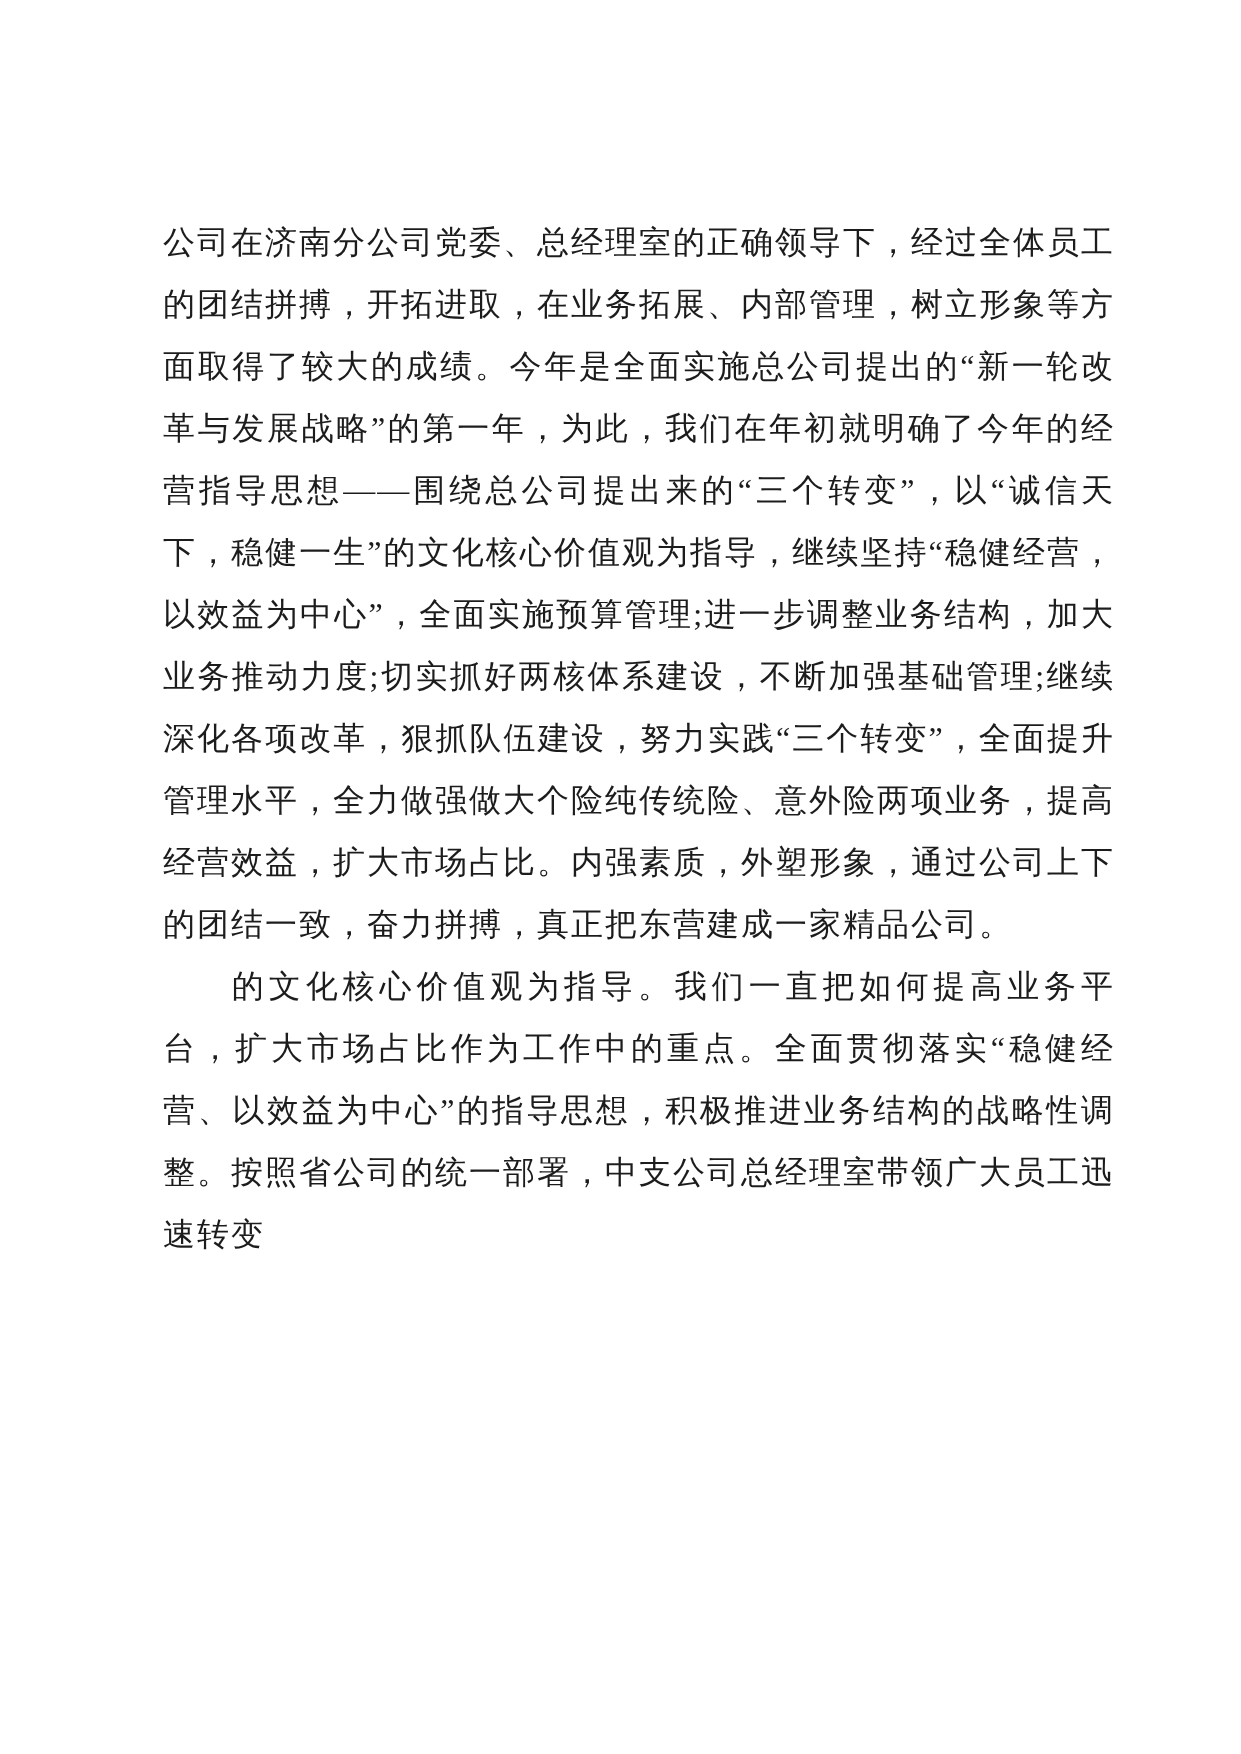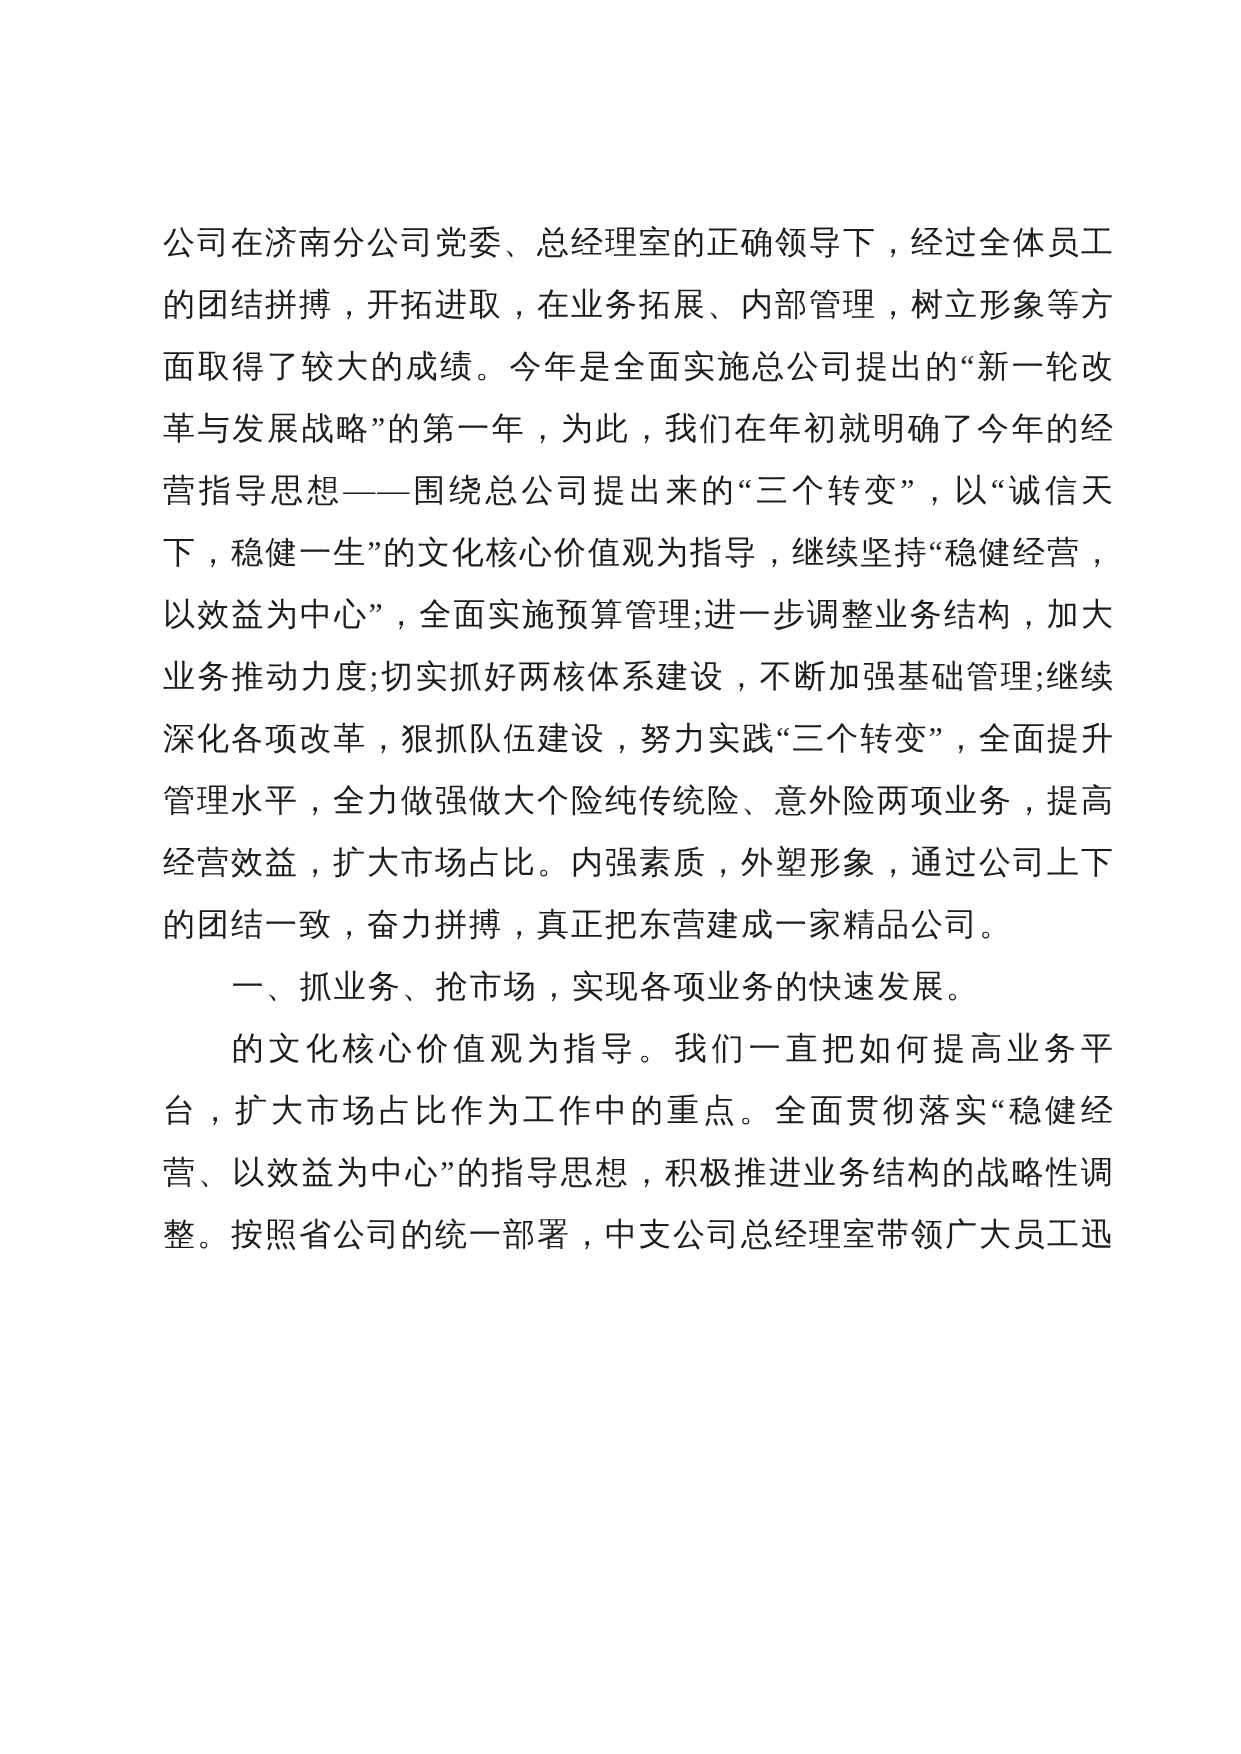--- a/index.html
+++ b/index.html
@@ -45,17 +45,16 @@
     letter-spacing: 2px;
     line-height: 32px;
   }
 </style>
 </head>
 <body>
 
 <div class="page">
   <div class="doc-body">
       <p class="para">公司在济南分公司党委、总经理室的正确领导下，经过全体员工的团结拼搏，开拓进取，在业务拓展、内部管理，树立形象等方面取得了较大的成绩。今年是全面实施总公司提出的“新一轮改革与发展战略”的第一年，为此，我们在年初就明确了今年的经营指导思想——围绕总公司提出来的“三个转变”，以“诚信天下，稳健一生”的文化核心价值观为指导，继续坚持“稳健经营，以效益为中心”，全面实施预算管理;进一步调整业务结构，加大业务推动力度;切实抓好两核体系建设，不断加强基础管理;继续深化各项改革，狠抓队伍建设，努力实践“三个转变”，全面提升管理水平，全力做强做大个险纯传统险、意外险两项业务，提高经营效益，扩大市场占比。内强素质，外塑形象，通过公司上下的团结一致，奋力拼搏，真正把东营建成一家精品公司。</p>
-      <p class="para indent">一、抓业务、抢市场，实现各项业务的快速发展。</p>
       <p class="para indent">的文化核心价值观为指导。我们一直把如何提高业务平台，扩大市场占比作为工作中的重点。全面贯彻落实“稳健经营、以效益为中心”的指导思想，积极推进业务结构的战略性调整。按照省公司的统一部署，中支公司总经理室带领广大员工迅速转变</p>
     </div>
   <div class="page-footer">第 4 页 共 13 页</div>
 </div>
 
 </body></html>

